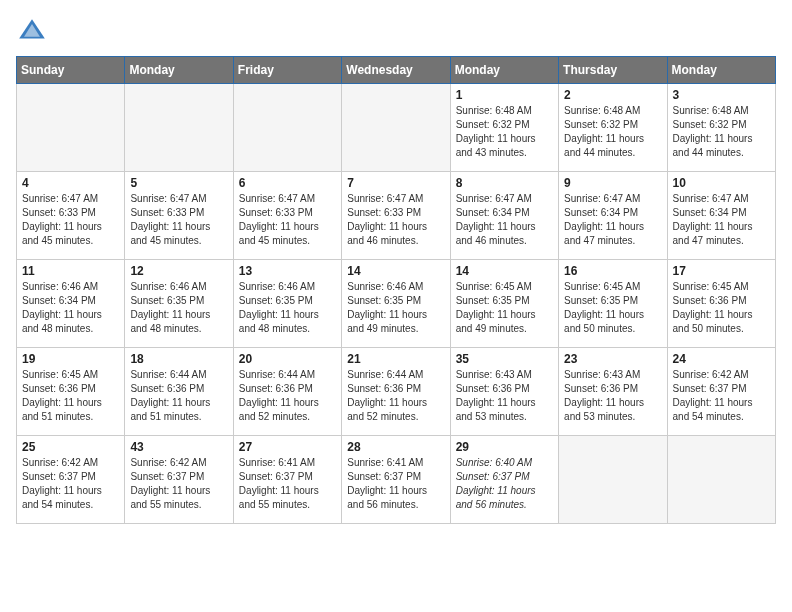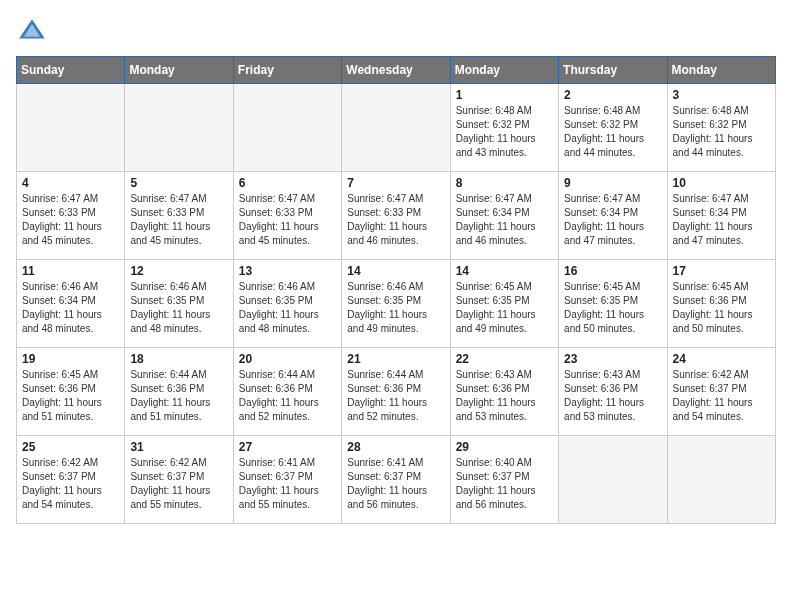--- a/index.html
+++ b/index.html
@@ -279,21 +279,21 @@
 and 52 minutes.</div>
         </td>
         <td>
           <span class="day-number">21</span>
           <div class="day-info" style="white-space: pre-line;">Sunrise: 6:44 AM
 Sunset: 6:36 PM
 Daylight: 11 hours
 and 52 minutes.</div>
         </td>
         <td>
-          <span class="day-number">22</span>
+          <span class="day-number">35</span>
           <div class="day-info" style="white-space: pre-line;">Sunrise: 6:43 AM
 Sunset: 6:36 PM
 Daylight: 11 hours
 and 53 minutes.</div>
         </td>
         <td>
           <span class="day-number">23</span>
           <div class="day-info" style="white-space: pre-line;">Sunrise: 6:43 AM
 Sunset: 6:36 PM
 Daylight: 11 hours
@@ -309,21 +309,21 @@
       </tr>
       <tr>
         <td>
           <span class="day-number">25</span>
           <div class="day-info" style="white-space: pre-line;">Sunrise: 6:42 AM
 Sunset: 6:37 PM
 Daylight: 11 hours
 and 54 minutes.</div>
         </td>
         <td>
-          <span class="day-number">31</span>
+          <span class="day-number">43</span>
           <div class="day-info" style="white-space: pre-line;">Sunrise: 6:42 AM
 Sunset: 6:37 PM
 Daylight: 11 hours
 and 55 minutes.</div>
         </td>
         <td>
           <span class="day-number">27</span>
           <div class="day-info" style="white-space: pre-line;">Sunrise: 6:41 AM
 Sunset: 6:37 PM
 Daylight: 11 hours
@@ -331,21 +331,21 @@
         </td>
         <td>
           <span class="day-number">28</span>
           <div class="day-info" style="white-space: pre-line;">Sunrise: 6:41 AM
 Sunset: 6:37 PM
 Daylight: 11 hours
 and 56 minutes.</div>
         </td>
         <td>
           <span class="day-number">29</span>
-          <div class="day-info" style="white-space: pre-line;">Sunrise: 6:40 AM
+          <div class="day-info" style="white-space: pre-line; font-style: italic;">Sunrise: 6:40 AM
 Sunset: 6:37 PM
 Daylight: 11 hours
 and 56 minutes.</div>
         </td>
         <td class="empty"></td>
         <td class="empty"></td>
       </tr>
     </tbody>
 </table>
 

